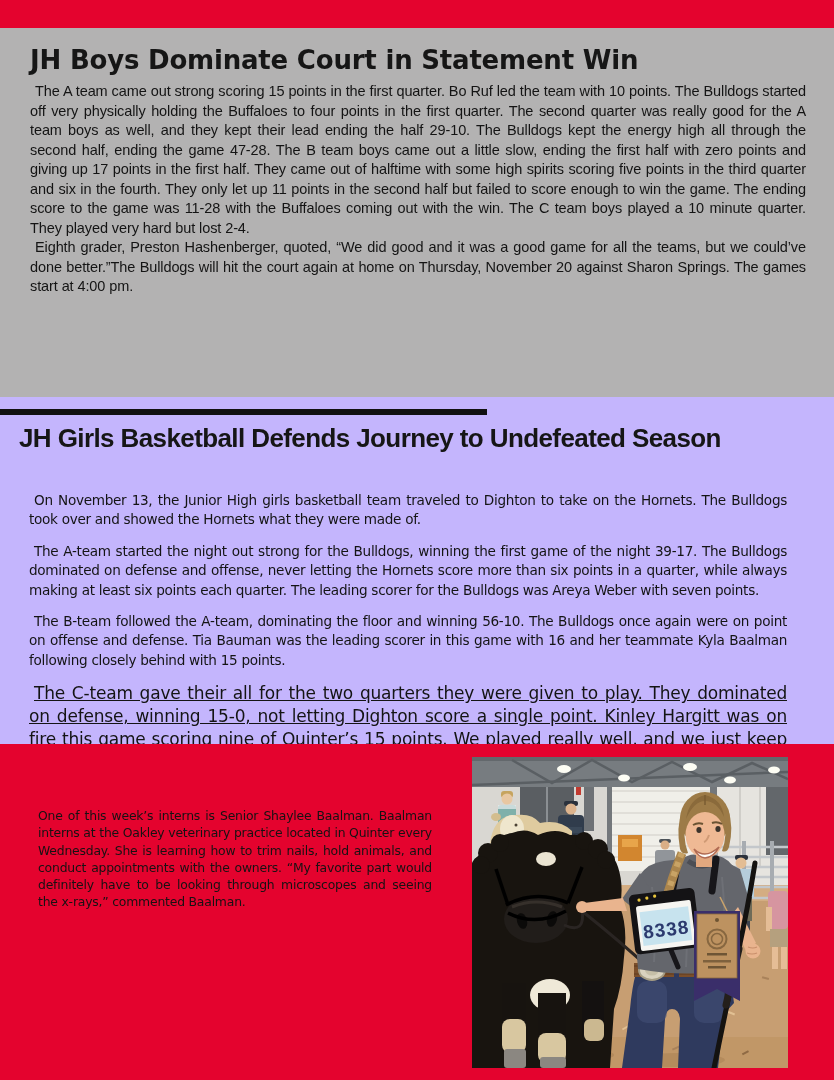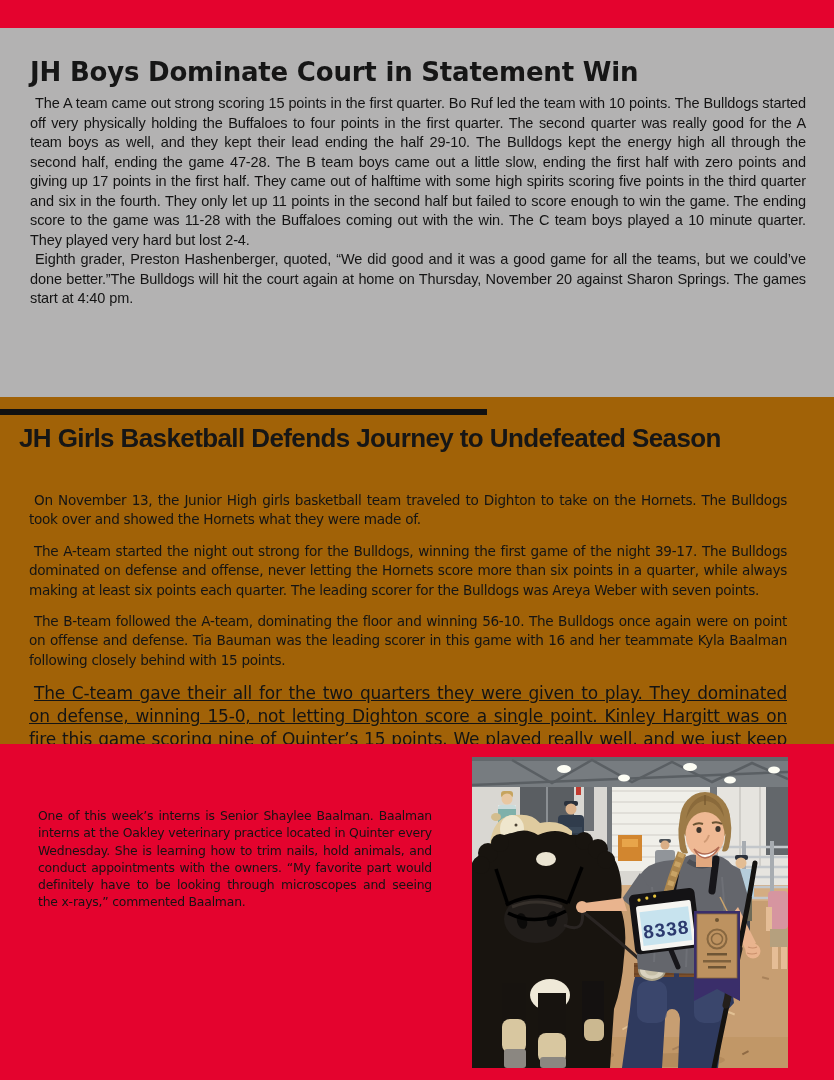--- a/index.html
+++ b/index.html
@@ -5,28 +5,28 @@
   html,body{margin:0;padding:0;background:#ffffff;}
   .page{position:relative;width:834px;height:1080px;background:#ffffff;overflow:hidden;
         font-family:"Liberation Sans",sans-serif;color:#191919;}
 
   
   .topbar{position:absolute;left:0;top:0;width:834px;height:28px;background:#e4032e;}
 
   
   .gray-sec{position:absolute;left:0;top:28px;width:834px;height:369px;background:#b3b2b2;
             box-sizing:border-box;padding:13px 28px 0 30px;}
-  .title-1{margin:16px 0 7px 0;font-family:"DejaVu Sans",sans-serif;font-weight:bold;
+  .title-1{margin:4px 0 7px 0;font-family:"DejaVu Sans",sans-serif;font-weight:bold;
            font-size:26px;letter-spacing:-0.2px;color:#161616;}
   .byline-1{margin:0 0 15px 2px;font-weight:bold;font-size:13px;color:#1c1c1c;}
   .body-1 p{margin:0;font-size:14.5px;line-height:19.5px;letter-spacing:-0.1px;
             text-align:justify;text-indent:5px;color:#141414;}
 
   
-  .white-sec{position:absolute;left:0;top:397px;width:834px;height:347px;background:#a16207;}
+  .white-sec{position:absolute;left:0;top:397px;width:834px;height:347px;background:#c4b5fd;}
   .divider{position:absolute;left:0;top:12px;width:487px;height:6px;background:#111111;}
   .title-2{position:absolute;left:19px;top:26px;width:800px;margin:0;
            font-weight:bold;font-size:26px;letter-spacing:-0.6px;color:#161616;}
   .byline-2{position:absolute;left:24px;top:59px;margin:0;font-family:"DejaVu Sans",sans-serif;
             font-weight:bold;font-size:13px;color:#1c1c1c;}
   .body-2{position:absolute;left:17px;top:82px;width:782px;}
   .body-2 p{margin:12px;font-family:"DejaVu Sans",sans-serif;font-size:13.6px;line-height:19.4px;
             letter-spacing:-0.3px;text-align:justify;text-indent:5px;color:#141414;}
   .body-2 p.small{font-size:17px;line-height:23px;letter-spacing:-0.2px;text-decoration:underline;}
 
@@ -41,21 +41,21 @@
 <body>
 
 <div class="page">
 
   <div class="topbar"></div>
 
   <section class="gray-sec">
     <h1 class="title-1">JH Boys Dominate Court in Statement Win</h1>
     <div class="body-1">
       <p>The A team came out strong scoring 15 points in the first quarter. Bo Ruf led the team with 10 points. The Bulldogs started off very physically holding the Buffaloes to four points in the first quarter. The second quarter was really good for the A team boys as well, and they kept their lead ending the half 29-10. The Bulldogs kept the energy high all through the second half, ending the game 47-28. The B team boys came out a little slow, ending the first half with zero points and giving up 17 points in the first half. They came out of halftime with some high spirits scoring five points in the third quarter and six in the fourth. They only let up 11 points in the second half but failed to score enough to win the game. The ending score to the game was 11-28 with the Buffaloes coming out with the win. The C team boys played a 10 minute quarter. They played very hard but lost 2-4.</p>
-      <p>Eighth grader, Preston Hashenberger, quoted, “We did good and it was a good game for all the teams, but we could’ve done better.”The Bulldogs will hit the court again at home on Thursday, November 20 against Sharon Springs. The games start at 4:40 pm.</p>
+      <p>Eighth grader, Preston Hashenberger, quoted, “We did good and it was a good game for all the teams, but we could’ve done better.”The Bulldogs will hit the court again at home on Thursday, November 20 against Sharon Springs. The games start at 4:00 pm.</p>
     </div>
   </section>
 
   <section class="white-sec">
     <div class="divider"></div>
     <h1 class="title-2">JH Girls Basketball Defends Journey to Undefeated Season</h1>
     <div class="body-2">
       <p>On November 13, the Junior High girls basketball team traveled to Dighton to take on the Hornets. The Bulldogs took over and showed the Hornets what they were made of.</p>
       <p>The A-team started the night out strong for the Bulldogs, winning the first game of the night 39-17. The Bulldogs dominated on defense and offense, never letting the Hornets score more than six points in a quarter, while always making at least six points each quarter. The leading scorer for the Bulldogs was Areya Weber with seven points.</p>
       <p>The B-team followed the A-team, dominating the floor and winning 56-10. The Bulldogs once again were on point on offense and defense. Tia Bauman was the leading scorer in this game with 16 and her teammate Kyla Baalman following closely behind with 15 points.</p>

